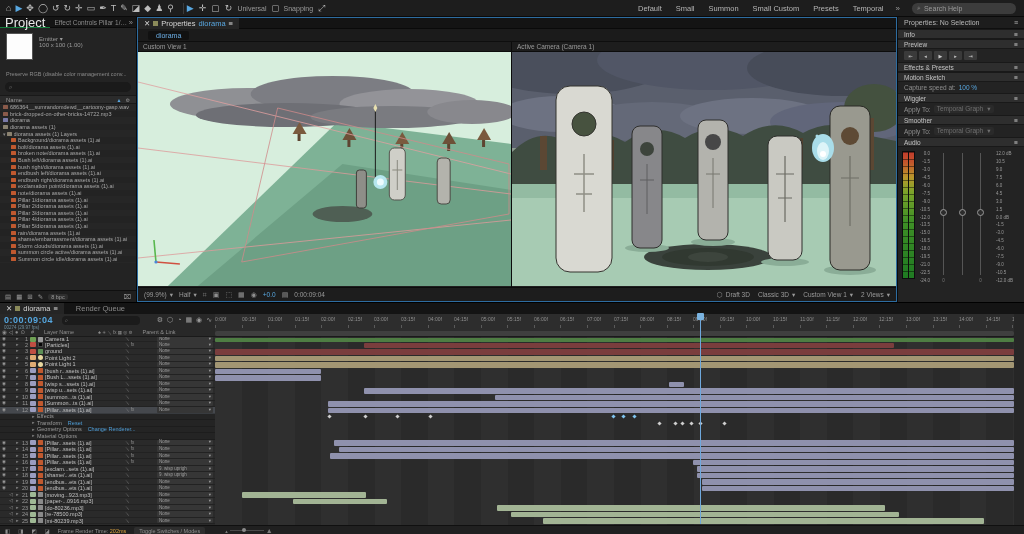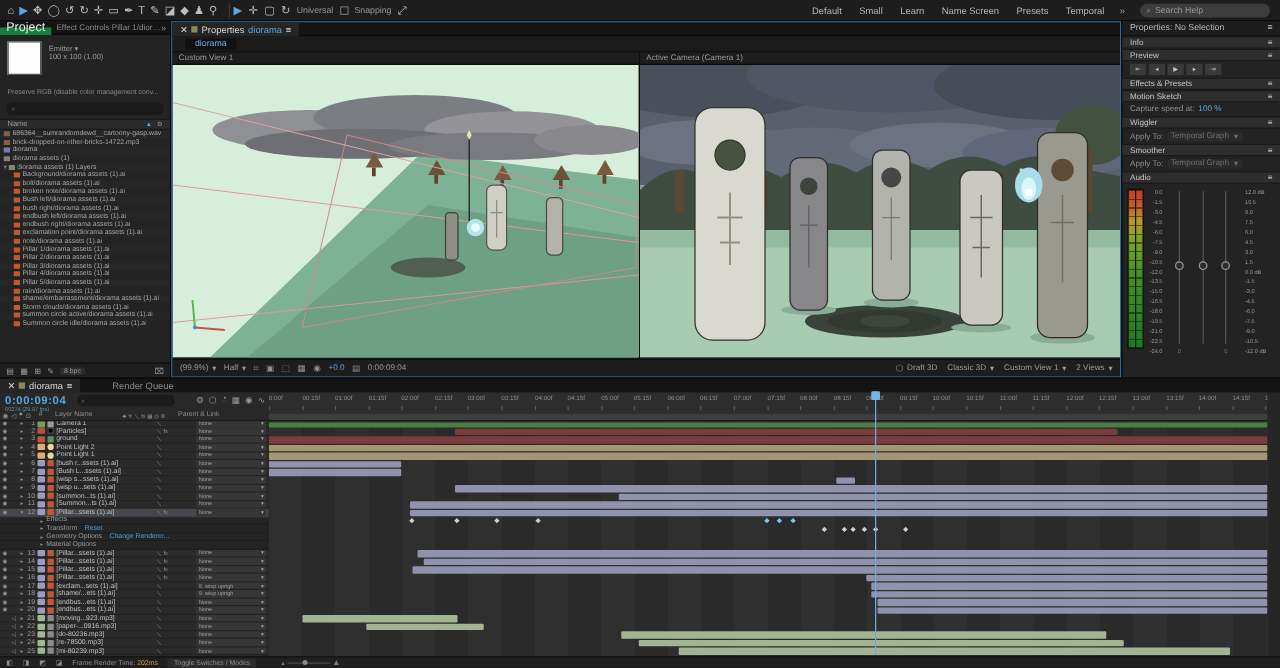--- a/index.html
+++ b/index.html
@@ -15,21 +15,21 @@
 .optbox{width:7px;height:7px;border:1px solid #6a6a6a;border-radius:1px}
 #workspaces{display:flex;align-items:center;gap:14px;margin-left:auto;font-size:7.5px;color:#b5b5b5}
 .ws{cursor:default}
 #searchhelp{display:flex;align-items:center;gap:3px;background:#3c3c3c;border-radius:7px;height:11px;width:104px;margin:0 8px 0 12px;padding:0 5px;font-size:7px;color:#9a9a9a}
 
 .tabsrow{height:11px;background:#141414;display:flex;align-items:center;font-size:7.5px;color:#8f8f8f}
 .tabactive{background:#252525;height:11px;display:flex;align-items:center;gap:3px;padding:0 6px;color:#d6d6d6}
 
 #projpanel{position:absolute;left:0;top:17px;width:137px;height:285px;background:#232323;border-right:1px solid #0a0a0a}
 #projtabs{border-bottom:1px solid #0a0a0a}
-.ptab1{color:#e8e8e8;border-bottom:6px solid #15803d;padding:0 5px;height:11px;line-height:11px;font-size:10px}
+.ptab1{color:#e8e8e8;border-bottom:1px solid #15803d;padding:0 5px;height:11px;line-height:11px;font-size:13px}
 .ptab2{color:#8a8a8a;font-size:6.5px;white-space:nowrap;overflow:hidden;text-overflow:ellipsis;max-width:88px;padding-left:4px}
 #projinfo{display:flex;gap:6px;padding:5px 6px}
 #thumb{width:27px;height:27px;background:#fdfdfd;border:1px solid #555}
 .pinfocol{font-size:6px;color:#9a9a9a;padding-top:2px}
 #projpreserve{font-size:5.5px;color:#8a8a8a;padding:6px 6px 2px;white-space:nowrap;overflow:hidden}
 #projsearch{margin:3px 5px;height:10px;background:#1a1a1a;border-radius:5px;display:flex;align-items:center;padding:0 4px;font-size:6px;color:#777}
 #projcols{display:flex;align-items:center;height:9px;background:#2b2b2b;border-top:1px solid #191919;border-bottom:1px solid #191919;font-size:6px;color:#9a9a9a;padding:0 6px}
 #projcols .sort{color:#58a7e0;margin-left:auto;font-size:5px}
 #projlist{height:159px;overflow:hidden}
 .prow{display:flex;align-items:center;height:6.6px;font-size:5.5px;color:#a8a8a8;white-space:nowrap}
@@ -157,22 +157,22 @@
       <span class="tool">▢</span>
       <span class="tool">↻</span>
       <span>Universal</span>
       <span class="optbox"></span>
       <span>Snapping</span>
       <span class="tool">⤢</span>
     </div>
     <div id="workspaces">
         <span class="ws">Default</span>
         <span class="ws">Small</span>
-        <span class="ws">Learn</span>
-        <span class="ws">Name Screen</span>
+        <span class="ws">Summon</span>
+        <span class="ws">Small Custom</span>
         <span class="ws">Presets</span>
         <span class="ws">Temporal</span>
       </div>
     <span style="font-size:8px;color:#9a9a9a;margin-left:12px">»</span>
     <div id="searchhelp">
       <span>⌕</span>
       <span>Search Help</span>
     </div>
   </div>
 
@@ -565,21 +565,21 @@
   </div>
 
   <div id="tlpanel">
     <div id="tltabs">
       <div class="tabactive">
         <span>✕</span>
         <span style="width:5px;height:5px;background:#8a8a5a;display:inline-block"></span>
         <span>diorama</span>
         <span>≡</span>
       </div>
-      <span style="margin-left:26px;color:#8a8a8a">Render Queue</span>
+      <span style="margin-left:12px;color:#8a8a8a">Render Queue</span>
     </div>
     <div id="tlheader">
       <span id="tctime">0:00:09:04</span>
       <span id="tcfps">00274 (29.97 fps)</span>
       <div id="tlsearch">
           <span>⌕</span>
         </div>
       <div id="tlhicons">
         <span>⚙</span>
         <span>⬡</span>

